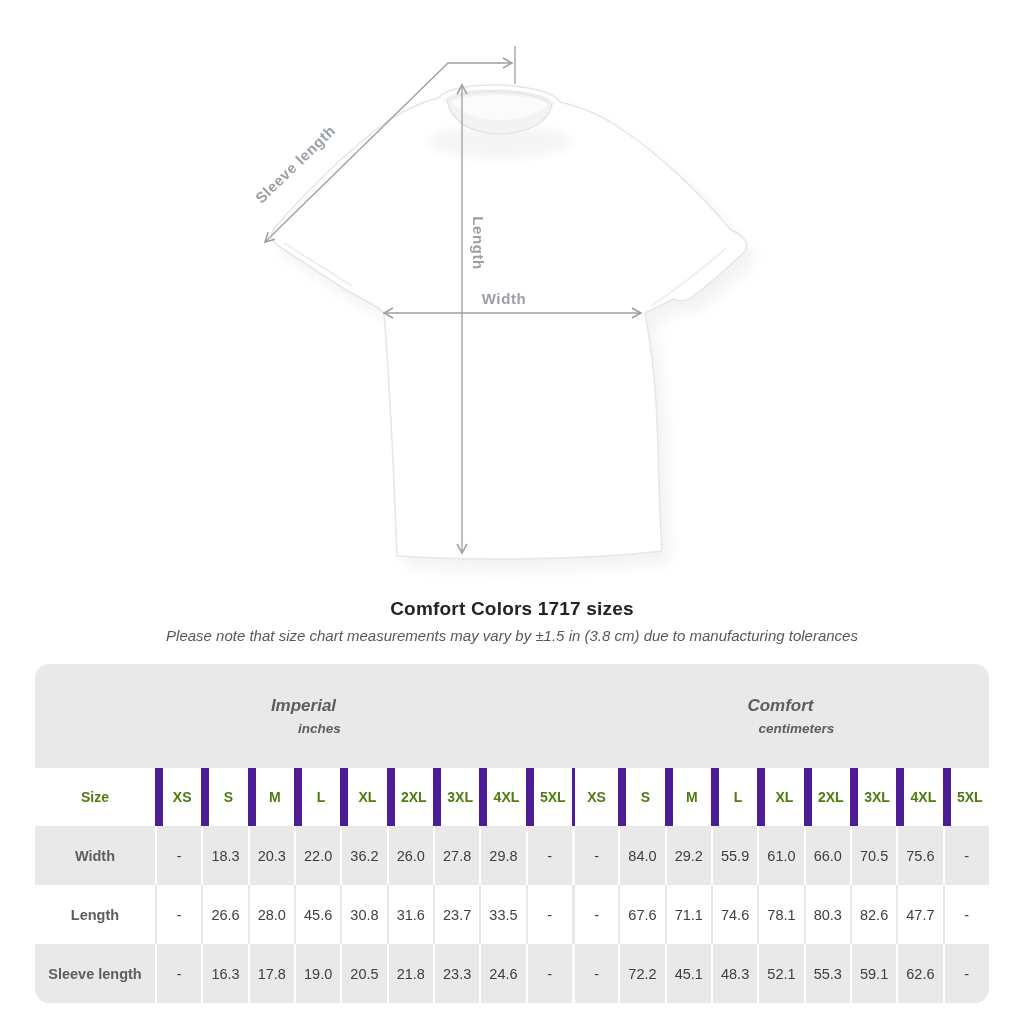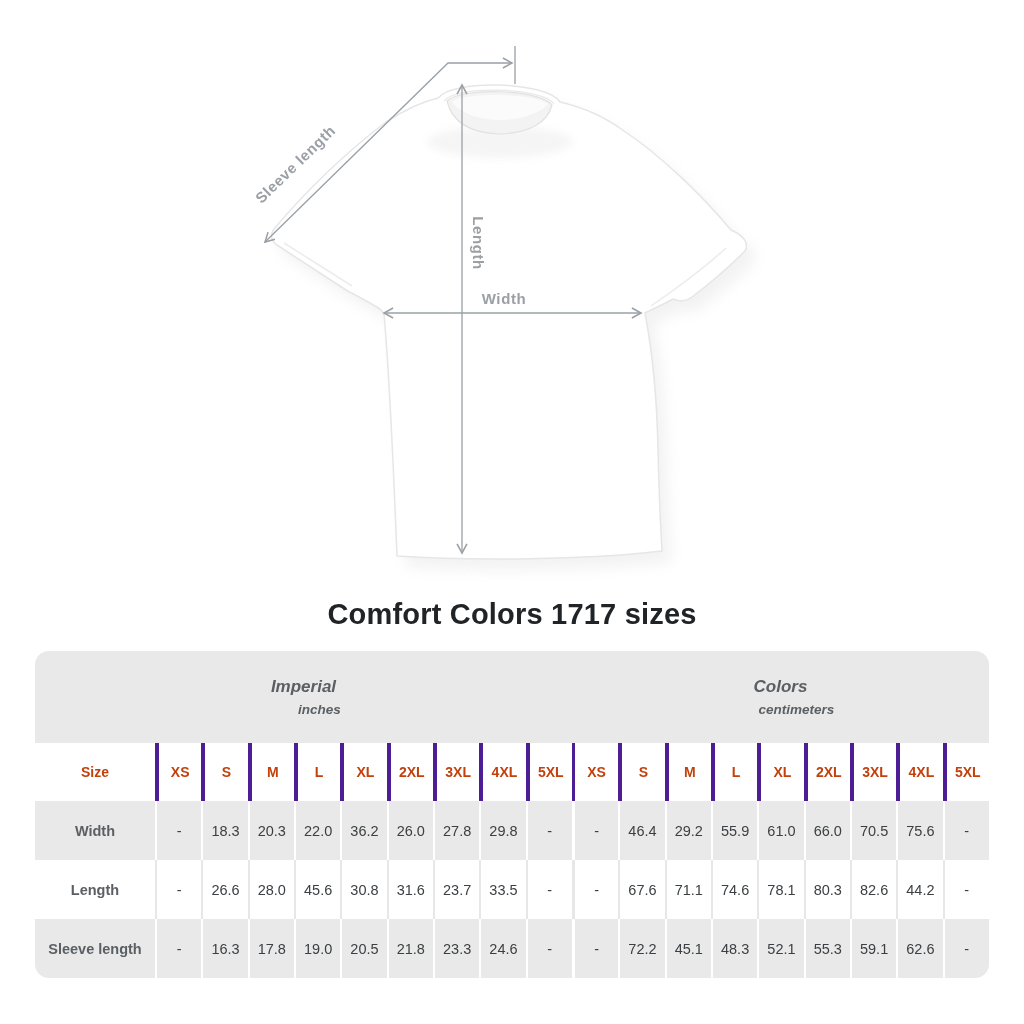--- a/index.html
+++ b/index.html
@@ -13,45 +13,45 @@
   
   .diagram{position:relative;width:1024px;height:588px;}
   .diagram svg{display:block;}
   .ann-label{
     font-weight:bold;font-size:15px;fill:#9aa0a5;letter-spacing:0.6px;
   }
 
   
   .title-block{text-align:center;margin-top:10px;}
   .page-title{
-    margin:6px;font-size:29px;font-weight:bold;color:#212427;letter-spacing:0.2px;
+    margin:6px;font-size:19px;font-weight:bold;color:#212427;letter-spacing:0.2px;
   }
   .subtitle{
     margin:7px 0 0 0;font-size:15px;font-style:italic;color:#55595c;
   }
 
   
   table.size-chart{
     width:954px;margin:20px auto 0 auto;
     border-collapse:separate;border-spacing:0;table-layout:fixed;
   }
   col.c-label{width:120px;}
   .band th{
-    background:#e9e9e9;height:84px;vertical-align:middle;padding:4px;
+    background:#e9e9e9;height:84px;vertical-align:middle;padding:10px;
   }
   .band th:first-child{border-top-left-radius:14px;}
   .band th:last-child{border-top-right-radius:14px;}
   .g-title{font-size:17px;font-weight:bold;font-style:italic;color:#5a5f63;}
   .g-sub{font-size:13.5px;font-style:italic;color:#5a5f63;margin-top:5px;margin-left:32px;}
 
   tr.sizes th{
-    background:#ffffff;height:58px;font-size:14px;font-weight:bold;color:#c2410c;
+    background:#ffffff;height:58px;font-size:14px;font-weight:bold;color:#4d7c0f;
     text-align:center;vertical-align:middle;padding:0;
   }
-  tr.sizes th.c{border-left:4px solid #4c1d95;}
+  tr.sizes th.c{border-left:8px solid #4c1d95;}
 
   tbody tr{height:59px;}
   tbody td,tbody th{
     text-align:center;vertical-align:middle;padding:0;
     font-size:14.5px;color:#3c4043;
   }
   tbody .rl{font-size:14.5px;font-weight:bold;color:#5a5f63;}
   tr.gray-row td,tr.gray-row th{background:#e9e9e9;}
   tr.white-row td,tr.white-row th{background:#ffffff;}
   tr.gray-row td.c{border-left:2px solid #ffffff;}
@@ -100,20 +100,21 @@
       </g>
 
       <text class="ann-label" text-anchor="middle" transform="translate(299,168) rotate(-44)">Sleeve length</text>
       <text class="ann-label" text-anchor="middle" transform="translate(473,243) rotate(90)">Length</text>
       <text class="ann-label" text-anchor="middle" x="504" y="304">Width</text>
     </svg>
   </div>
 
   <div class="title-block">
     <h1 class="page-title">Comfort Colors 1717 sizes</h1>
+    <p class="subtitle">Please note that size chart measurements may vary by ±1.5 in (3.8 cm) due to manufacturing tolerances</p>
   </div>
 
   <table class="size-chart">
     <colgroup id="cols">
         <col class="c-label">
         <col>
         <col>
         <col>
         <col>
         <col>
@@ -131,21 +132,21 @@
         <col>
         <col>
       </colgroup>
     <thead>
       <tr class="band">
         <th colspan="10">
           <div class="g-title">Imperial</div>
           <div class="g-sub">inches</div>
         </th>
         <th colspan="9">
-          <div class="g-title">Colors</div>
+          <div class="g-title">Comfort</div>
           <div class="g-sub">centimeters</div>
         </th>
       </tr>
       <tr class="sizes" id="sizes-row">
         <th class="rl">Size</th>
       <th class="c">XS</th>
           <th class="c">S</th>
           <th class="c">M</th>
           <th class="c">L</th>
           <th class="c">XL</th>
@@ -170,21 +171,21 @@
           <td class="c">-</td>
           <td class="c">18.3</td>
           <td class="c">20.3</td>
           <td class="c">22.0</td>
           <td class="c">36.2</td>
           <td class="c">26.0</td>
           <td class="c">27.8</td>
           <td class="c">29.8</td>
           <td class="c">-</td>
           <td class="c gb">-</td>
-          <td class="c">46.4</td>
+          <td class="c">84.0</td>
           <td class="c">29.2</td>
           <td class="c">55.9</td>
           <td class="c">61.0</td>
           <td class="c">66.0</td>
           <td class="c">70.5</td>
           <td class="c">75.6</td>
           <td class="c">-</td>
         </tr>
         <tr class="white-row">
           <th class="rl">Length</th>
@@ -197,21 +198,21 @@
           <td class="c">23.7</td>
           <td class="c">33.5</td>
           <td class="c">-</td>
           <td class="c gb">-</td>
           <td class="c">67.6</td>
           <td class="c">71.1</td>
           <td class="c">74.6</td>
           <td class="c">78.1</td>
           <td class="c">80.3</td>
           <td class="c">82.6</td>
-          <td class="c">44.2</td>
+          <td class="c">47.7</td>
           <td class="c">-</td>
         </tr>
         <tr class="gray-row">
           <th class="rl">Sleeve length</th>
           <td class="c">-</td>
           <td class="c">16.3</td>
           <td class="c">17.8</td>
           <td class="c">19.0</td>
           <td class="c">20.5</td>
           <td class="c">21.8</td>

